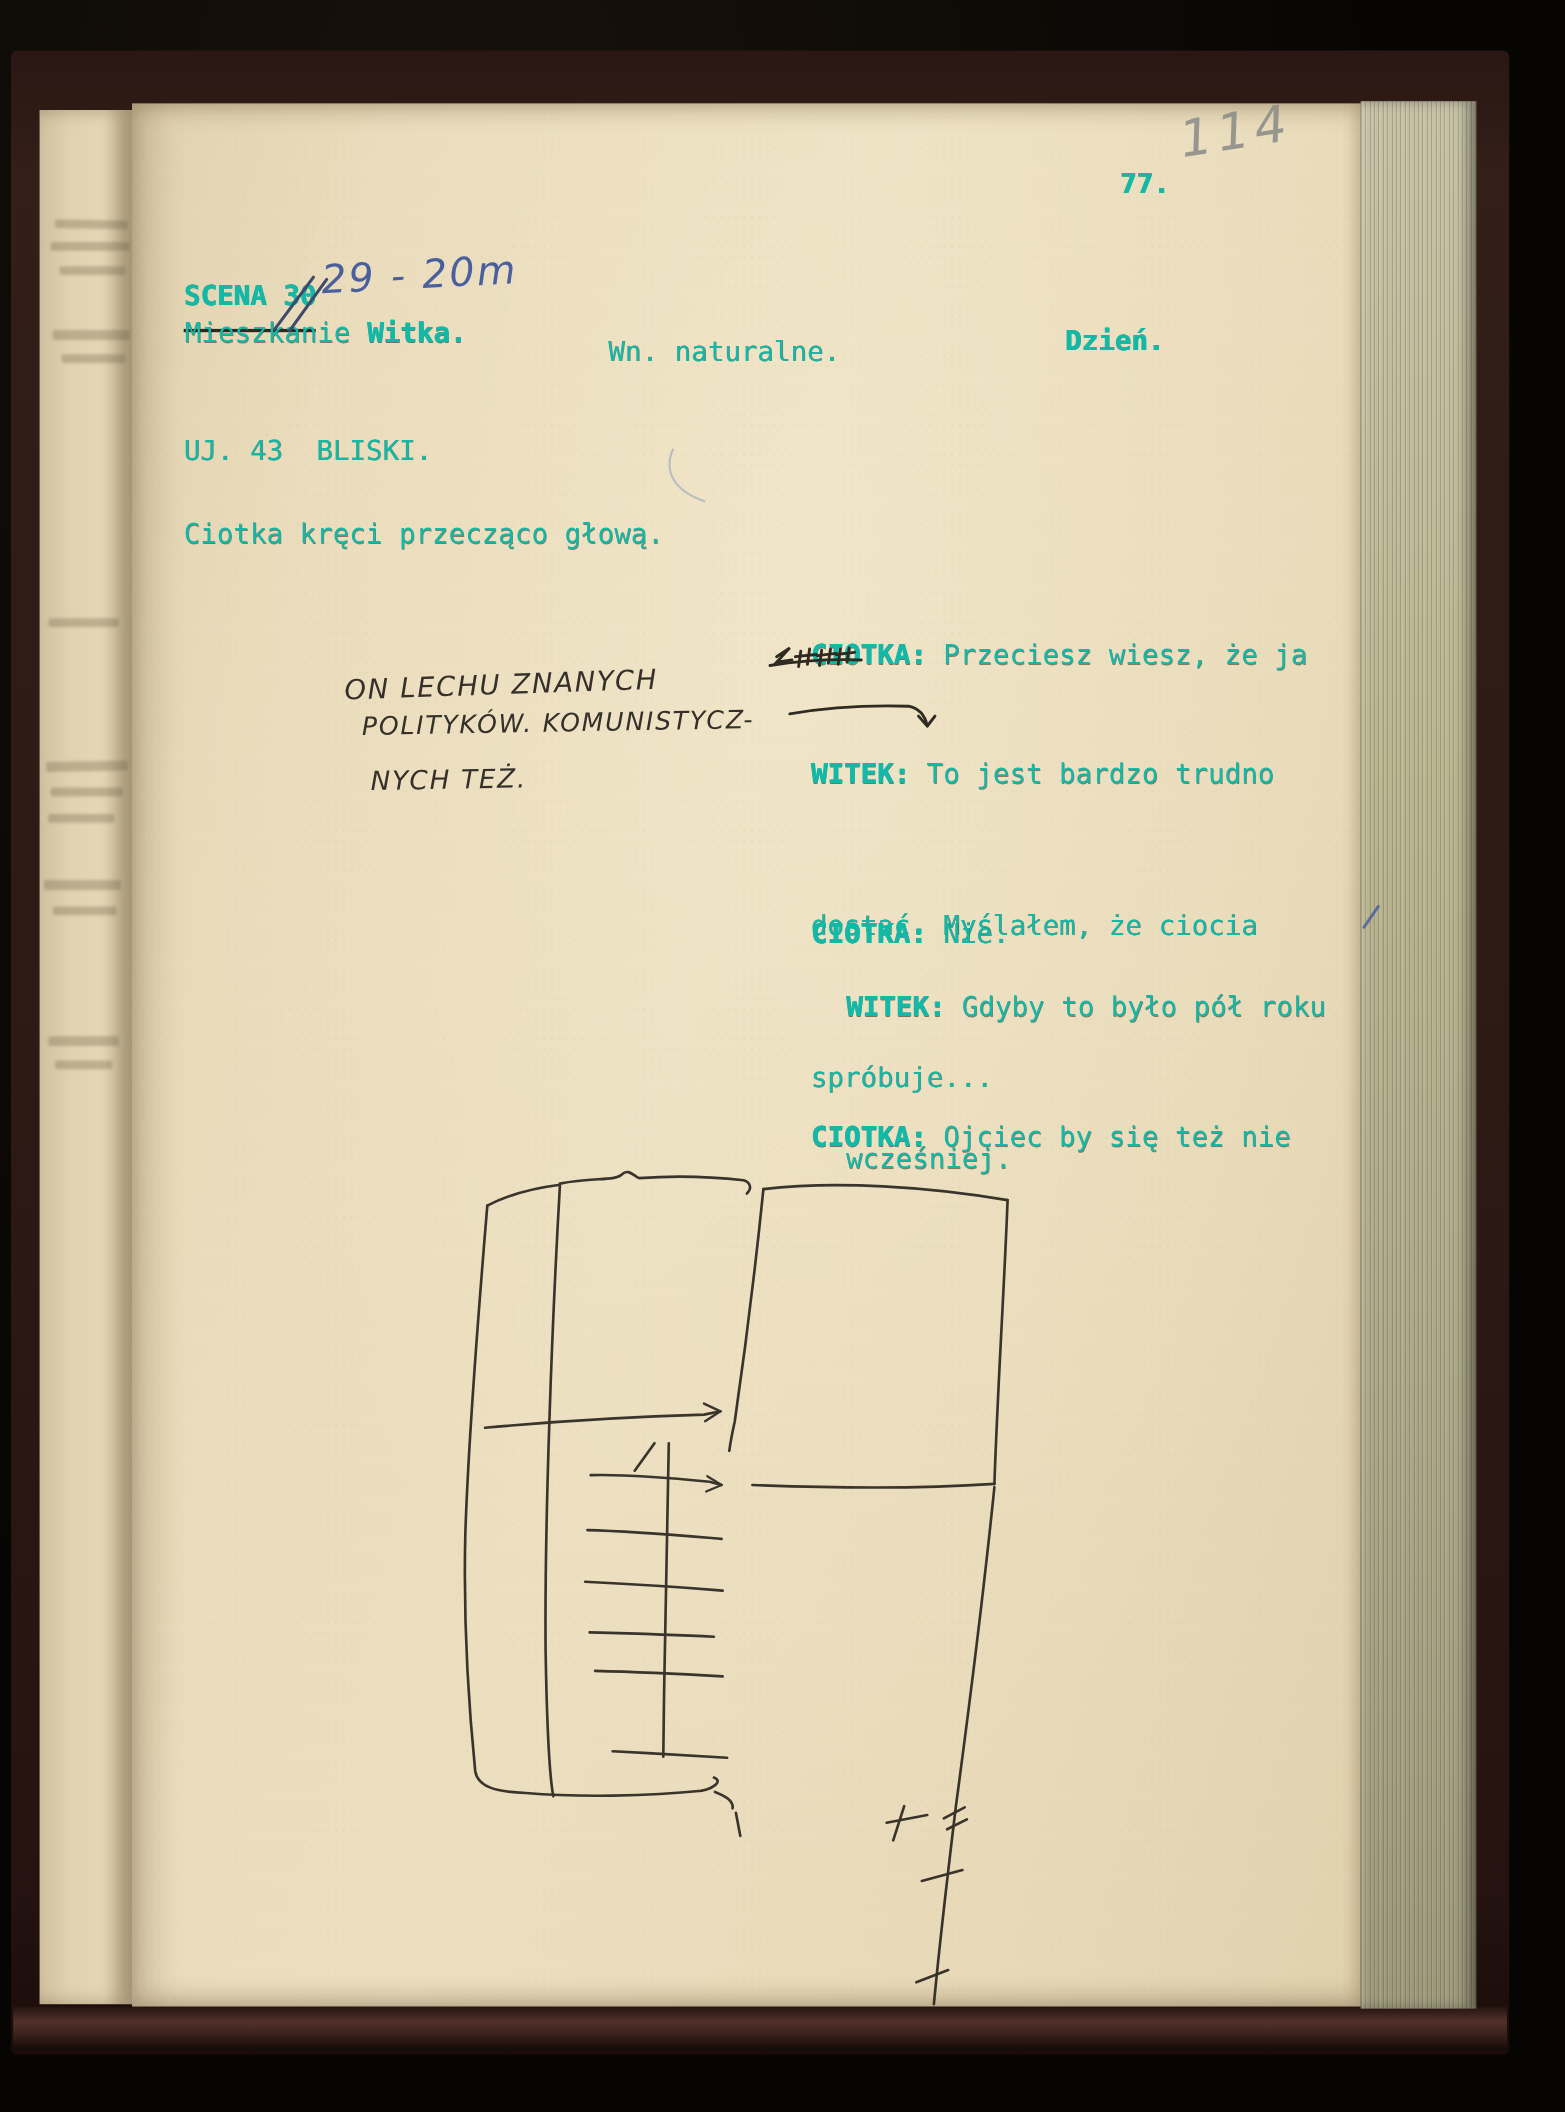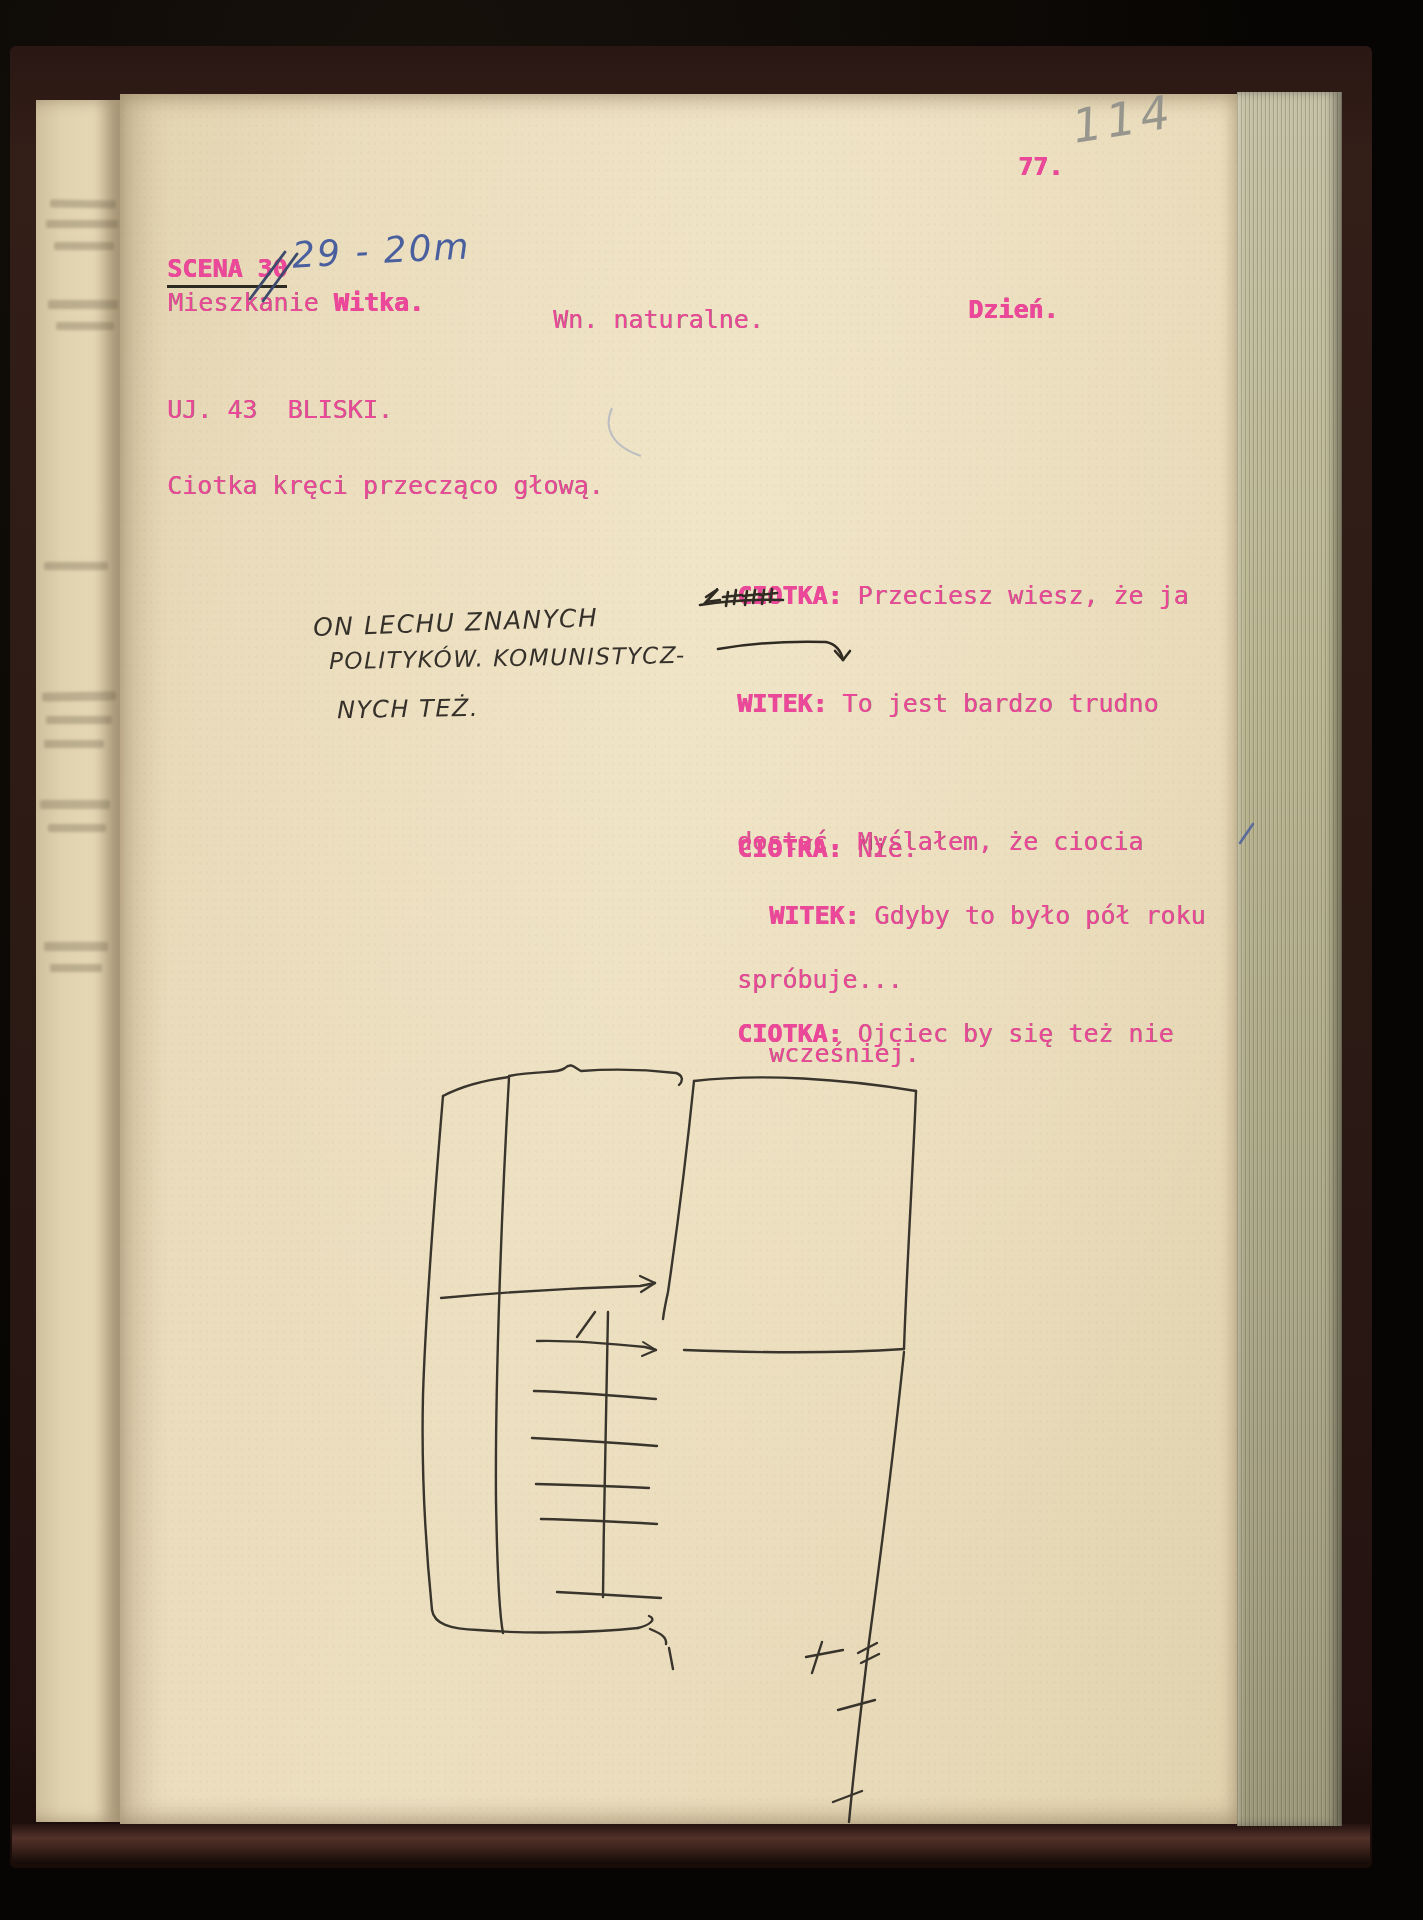--- a/index.html
+++ b/index.html
@@ -41,25 +41,25 @@
       radial-gradient(ellipse at 55% 25%, rgba(255,248,225,.25), transparent 65%),
       linear-gradient(105deg,#e2d3b0 0%,#e9dbba 15%,#ecdfc0 45%,#e8dab8 78%,#e1d2ae 100%);
     box-shadow:inset 20px 0 30px rgba(80,55,25,.20), inset -6px 0 14px rgba(80,60,30,.10),
                inset 0 8px 14px rgba(80,60,30,.12), inset 0 -10px 16px rgba(80,60,30,.14);
   }
   .paper-grain{position:absolute;inset:0;pointer-events:none;
     background-image:radial-gradient(rgba(125,95,55,.05) 1px, transparent 1px);
     background-size:7px 9px;}
   
   .typed{
-    position:absolute;color:#ec4899;font-size:25px;line-height:46px;white-space:pre;
+    position:absolute;color:#14b8a6;font-size:25px;line-height:46px;white-space:pre;
     text-shadow:0.5px 0.4px 0.6px rgba(45,40,30,.55);
   }
   .bold{font-weight:bold;text-shadow:0.8px 0 currentColor, 0.5px 0.4px 0.6px rgba(45,40,30,.6);}
-  .underlined{border-bottom:3px solid #2d2a24;padding-bottom:2px;text-align:center;}
+  .underlined{border-bottom:3px solid #2d2a24;padding-bottom:16px;text-align:center;}
   .dialogue-block{position:absolute;left:737px;}
   
   .hand-blue{
     position:absolute;font-family:"DejaVu Sans",sans-serif;font-style:italic;
     color:#4a5f9e;font-size:36px;letter-spacing:2px;transform:rotate(-3deg);white-space:pre;
   }
   .hand-pencil{
     position:absolute;font-family:"DejaVu Sans",sans-serif;font-style:italic;
     color:#8f8f89;font-size:46px;letter-spacing:5px;transform:rotate(-9deg);opacity:.9;
   }

